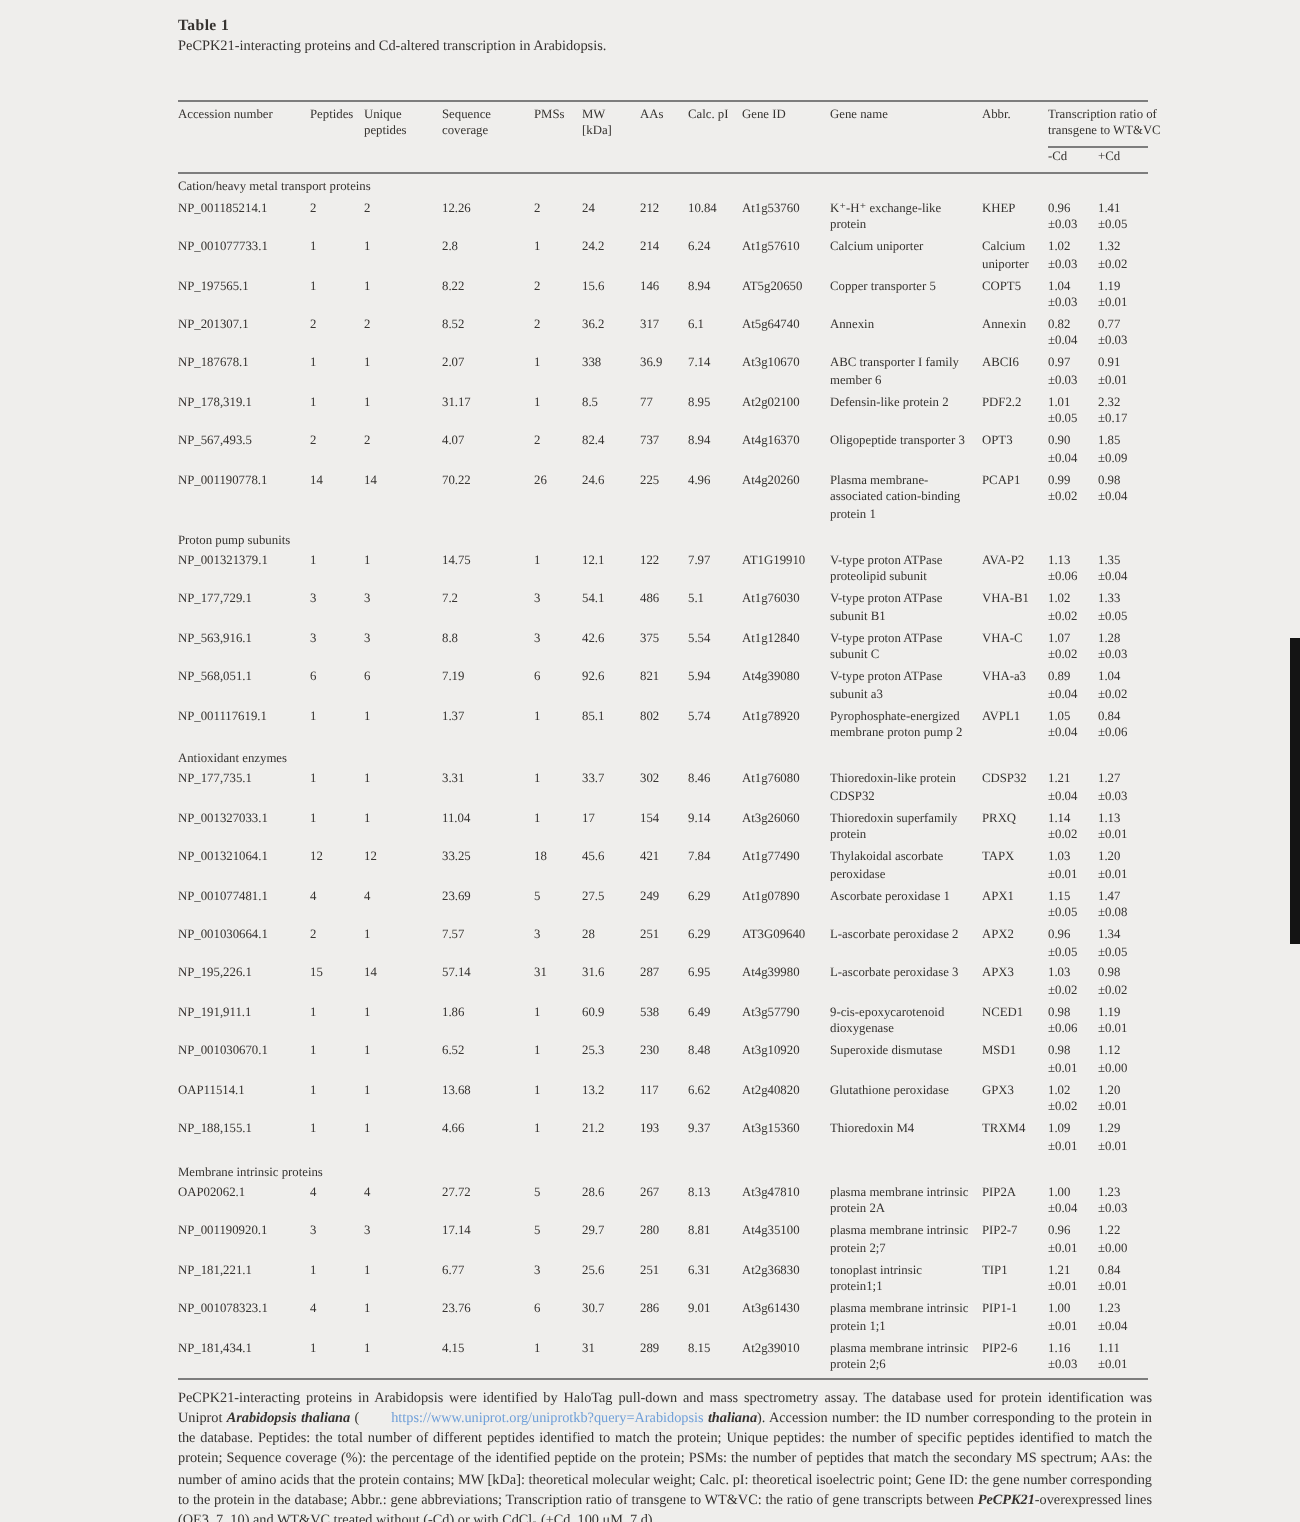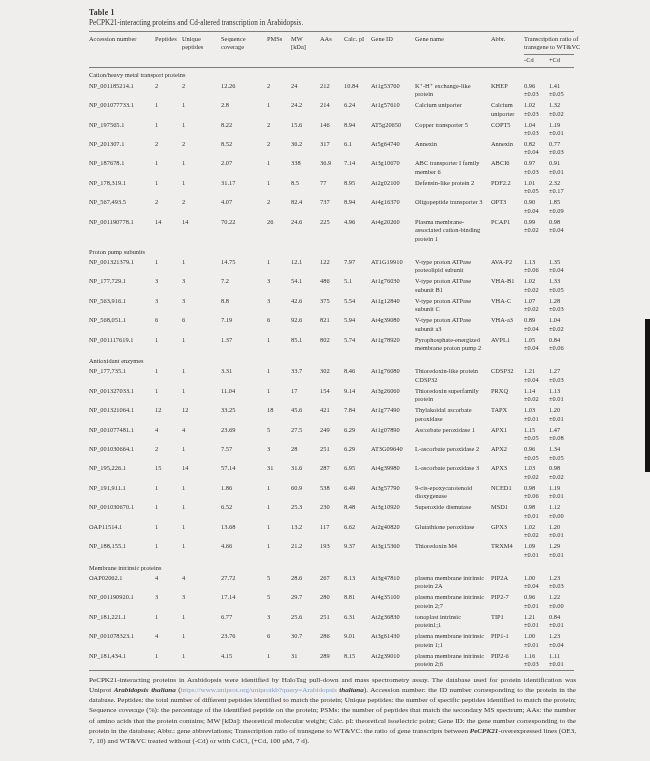--- a/index.html
+++ b/index.html
@@ -5,36 +5,36 @@
   * { margin:0; padding:0; box-sizing:border-box; }
   html,body { width:650px; height:761px; overflow:hidden; }
   body {
     background:#efeeec;
     color:#363330;
     font-family:"Liberation Serif","DejaVu Serif",serif;
     position:relative;
   }
   .page { position:absolute; top:0; left:5px; width:650px; height:761px; padding:8px 80px 0 84px; }
   .tbl-label { font-size:7.8px; font-weight:bold; letter-spacing:.2px; }
-  .tbl-caption { font-size:7.2px; margin-top:2px; margin-bottom:4px; }
+  .tbl-caption { font-size:7.2px; margin-top:2px; margin-bottom:23px; }
   table { border-collapse:collapse; table-layout:fixed; width:485px;
           border-top:1px solid #7d7d7d; border-bottom:1px solid #7d7d7d;
           font-size:6.4px; line-height:1.32; }
   th, td { text-align:left; vertical-align:top; font-weight:normal; padding:1px 3px 1.5px 0; }
   thead th { padding-top:3px; padding-bottom:2px; }
   thead th.rs { border-bottom:1px solid #7d7d7d; }
   th.group { border-bottom:1px solid #7d7d7d; overflow:visible; }
   th.group .gw { width:58px; }
   thead tr.sub th { border-bottom:1px solid #7d7d7d; padding-top:1.5px; padding-bottom:2.5px; }
   tbody tr.sec td { padding-top:3px; padding-bottom:1px; }
   tbody td { overflow:visible; }
   .ratio-e { white-space:nowrap; }
   .footnote { width:487px; margin-top:4px; font-size:7.15px; line-height:1.42; text-align:justify; }
   .footnote .it { font-style:italic;font-weight:bold; }
-  .footnote .lnk { color:#6f9fd8; }
+  .footnote .lnk { color:#6f9fd8;padding-left:16px; }
   .artifact { position:absolute; right:0; top:319px; width:5px; height:153px; background:#141414; }
 </style>
 </head>
 <body>
 
 <div class="page">
 
   <div class="tbl-label">Table 1</div>
   <div class="tbl-caption">PeCPK21-interacting proteins and Cd-altered transcription in Arabidopsis.</div>
 

